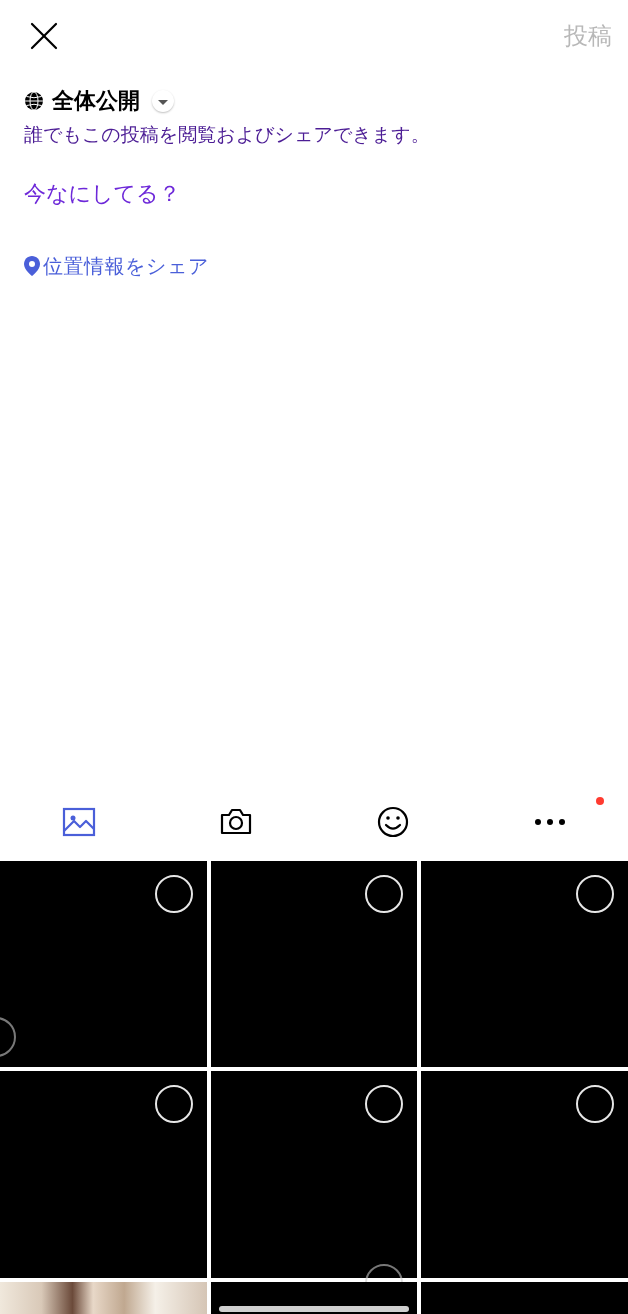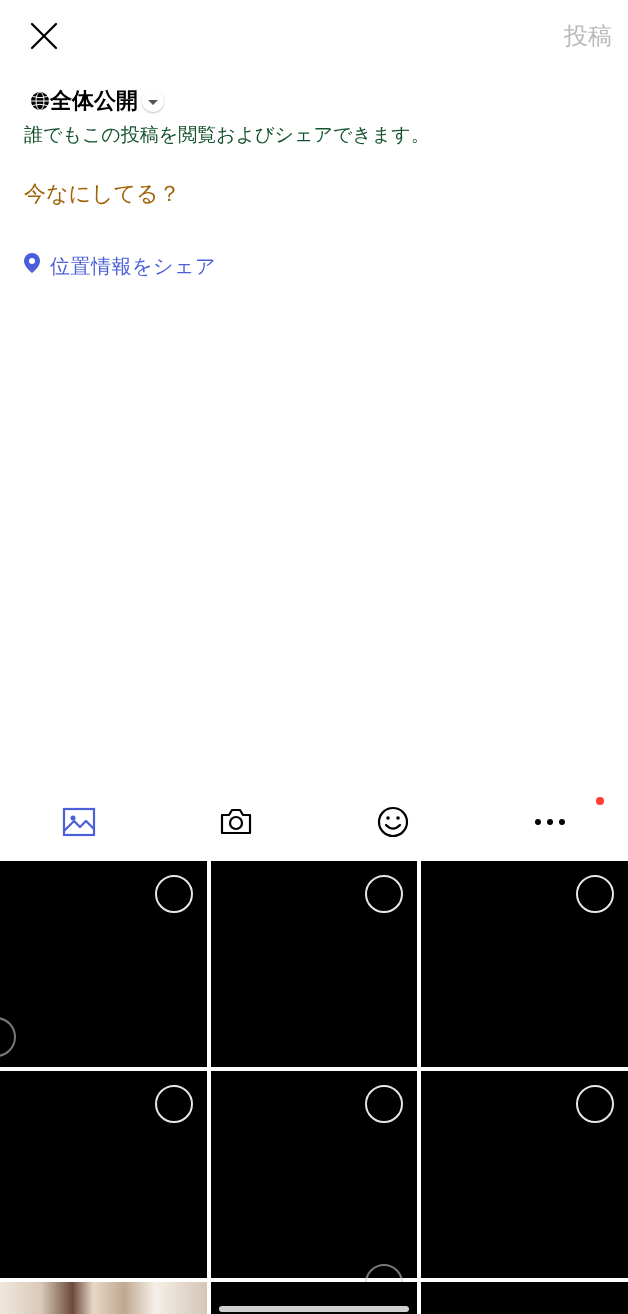--- a/index.html
+++ b/index.html
@@ -34,23 +34,22 @@
   }
   .post-btn {
     font-size: 24px;
     color: #b8b8b8;
     font-weight: 400;
     cursor: pointer;
   }
   .privacy-row {
     display: flex;
     align-items: center;
-    gap: 0;
+    gap: 8px;
     padding: 14px 24px 0 24px;
-    margin-left: 6px;
   }
   .globe-icon {
     width: 20px;
     height: 20px;
     display: inline-flex;
     align-items: center;
     justify-content: center;
   }
   .privacy-label {
     font-size: 22px;
@@ -63,34 +62,35 @@
     border-radius: 50%;
     background: #fff;
     box-shadow: 0 1px 2px rgba(0,0,0,0.25);
     display: flex;
     align-items: center;
     justify-content: center;
     margin-left: 4px;
   }
   .privacy-desc {
     font-size: 19px;
-    color: #14532d;
+    color: #4c1d95;
     padding: 6px 24px 0 24px;
     line-height: 1.4;
   }
   .compose-area {
     padding: 30px 24px 0 24px;
   }
   .compose-placeholder {
     font-size: 22px;
-    color: #a16207;
+    color: #6d28d9;
   }
   .location-row {
     display: flex;
-    gap: 10px;
+    align-items: center;
+    gap: 3px;
     padding: 44px 24px 0 24px;
     cursor: pointer;
   }
   .location-icon {
     width: 16px;
     height: 20px;
   }
   .location-text {
     font-size: 20px;
     color: #4a5fd9;

